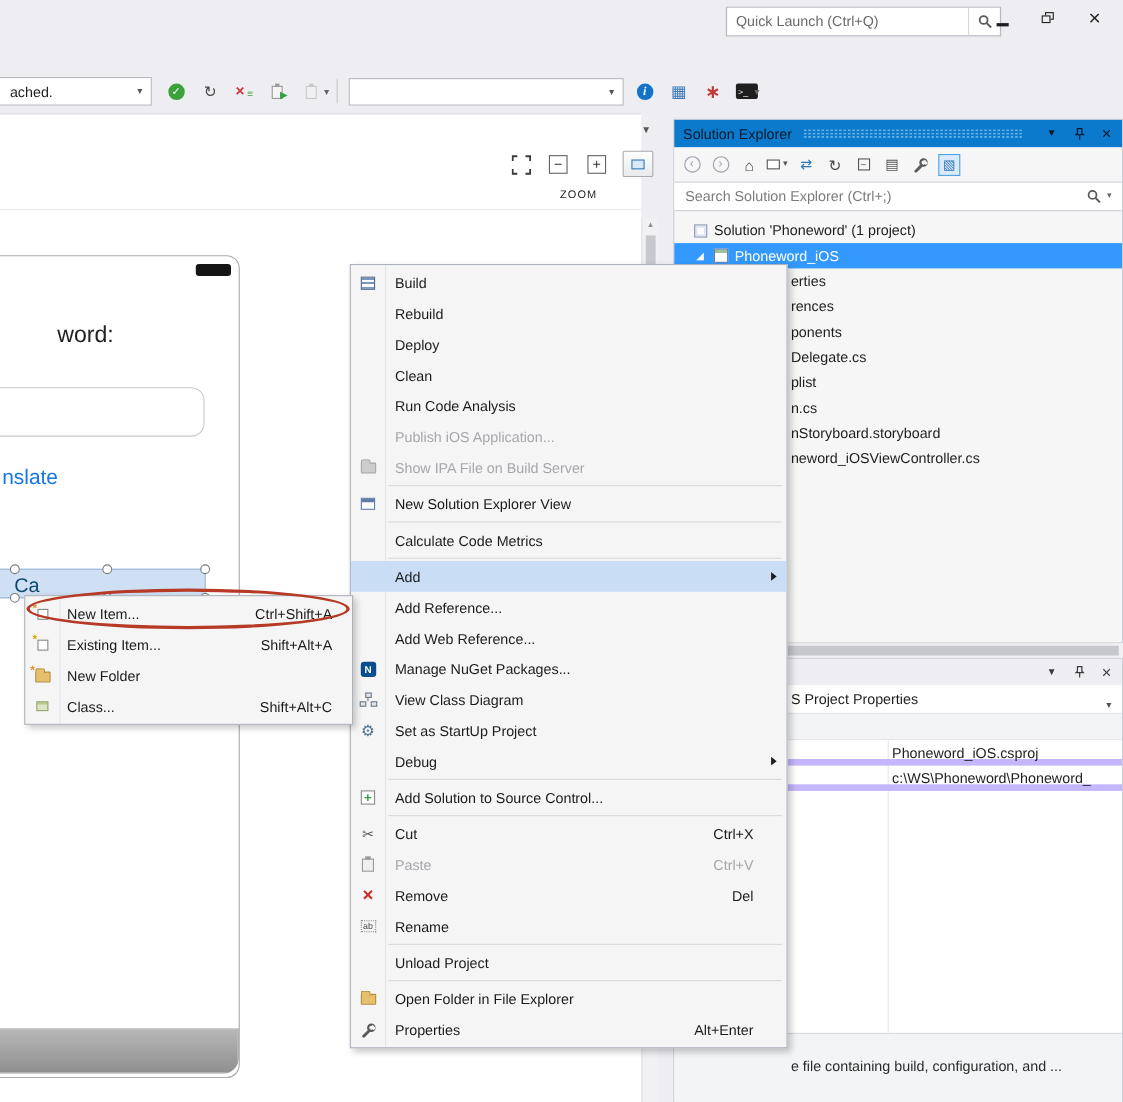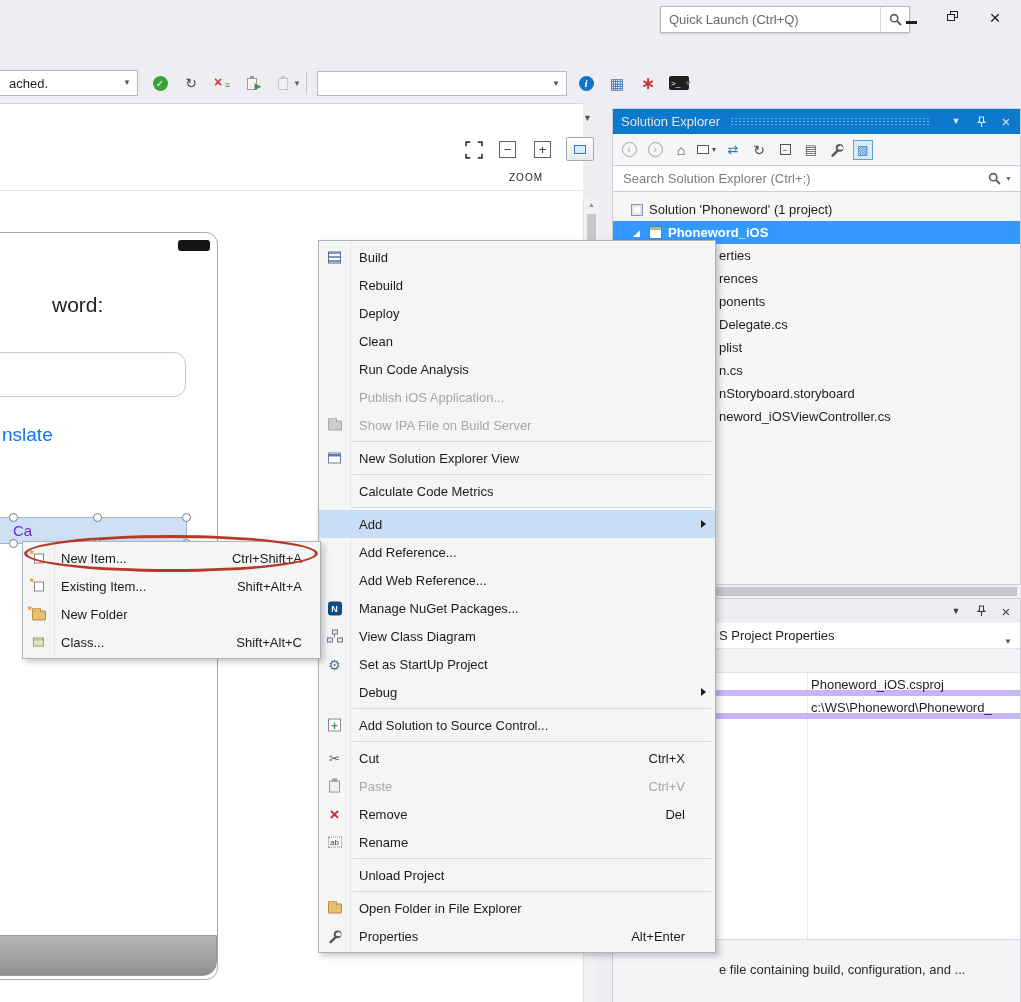--- a/index.html
+++ b/index.html
@@ -29,31 +29,31 @@
   .zoom-label{font-size:10px;letter-spacing:1px;color:#1e1e1e}
   .zbox{width:17px;height:17px;border:1px solid #5f6368;display:flex;align-items:center;justify-content:center;font-size:13px;color:#333;background:#fff}
   .fitbtn{width:28px;height:24px;border:1px solid #a8aaad;border-radius:2px;background:linear-gradient(#fefefe,#e9eaec);display:flex;align-items:center;justify-content:center}
   .phone{position:absolute;background:#fff;border:1px solid #a9a9a9;border-radius:0 12px 12px 0}
   .handle{position:absolute;width:9px;height:9px;border-radius:50%;background:#fff;border:1px solid #7b7b7b;z-index:6}
   .vscroll{position:absolute;background:#f1f1f3;border-left:1px solid #dfe1e5}
   .vthumb{position:absolute;background:#c7c8ce}
 
   
   .panel{background:#f6f6f7;border:1px solid #ccced6}
-  .se-title{height:25px;background:#0b79cc;color:#e5e5e5;display:flex;align-items:center;padding:0 6px 0 8px}
+  .se-title{height:25px;background:#0b79cc;color:#0f172a;display:flex;align-items:center;padding:0 6px 0 8px}
   .se-dots{flex:1;height:9px;margin:0 10px;background-image:radial-gradient(#66b0e3 1px,transparent 1.2px);background-size:4px 3px}
   .tbtn{min-width:16px;display:flex;align-items:center;justify-content:center;margin-left:9px;color:inherit}
   .xw{font-size:15px}
   .se-toolbar{height:31px;display:flex;align-items:center;padding-left:4px;gap:2px;background:#f6f6f7}
   .se-search{height:27px;background:#fff;border-top:1px solid #ccced6;border-bottom:1px solid #ccced6;display:flex;align-items:center;padding:0 8px}
   .se-search .ph{flex:1;color:#7c7c7c;padding-left:2px}
   #se-tree{padding-top:6px}
   .trow{height:23px;display:flex;align-items:center;position:relative}
   .trow.sel{background:#3399ff;color:#fff}
-  .trow.sel .tlab{font-weight:bold}
+  .trow.sel .tlab{font-weight:normal}
   .texp{width:12px;font-size:9px;margin-left:20px;color:#fff}
   .tico{margin:0 6px 0 4px;display:inline-flex}
   .tfrag{position:absolute;left:106px}
   .r1pad{margin-left:18px;display:inline-flex}
   .hscroll{position:absolute;background:#f1f1f3}
   .hthumb{position:absolute;background:#c7c8ce}
 
   .pp-title{height:24px;background:#eeeef2;display:flex;align-items:center;justify-content:flex-end;padding-right:6px;color:#3b3b3b}
   .pp-combo{position:relative;height:26px;background:#fff;border-bottom:1px solid #e2e4e8}
   .pp-combo .txt{position:absolute;left:106px;top:5px}
@@ -202,21 +202,21 @@
   <span class="abs zoom-label" style="left:509px;top:172px">ZOOM</span>
   <span class="abs" style="left:0;top:190px;width:583px;height:1px;background:#e4e6ea"></span>
 
   <div class="phone" style="left:-30px;top:232px;width:248px;height:748px"></div>
   <span class="abs" style="left:178px;top:240px;width:32px;height:11px;background:#151515;border-radius:3px"></span>
   <span class="abs" style="left:52px;top:293px;font-size:21px;color:#222">word:</span>
   <span class="abs" style="left:-20px;top:352px;width:206px;height:45px;border:1px solid #c9c9c9;border-radius:12px;background:#fff"></span>
   <span class="abs" style="left:2px;top:424px;font-size:19px;color:#1577e6">nslate</span>
 
   <span class="abs" style="left:-10px;top:517px;width:197px;height:27px;background:#cfe0f5;border:1px solid #98b6d8;z-index:5"></span>
-  <span class="abs" style="left:13px;top:522px;font-size:15px;color:#6d28d9;z-index:6">Ca</span>
+  <span class="abs" style="left:13px;top:522px;font-size:18px;color:#0c4a6e;z-index:6">Ca</span>
   <span class="handle" style="left:9px;top:513px"></span>
   <span class="handle" style="left:93px;top:513px"></span>
   <span class="handle" style="left:182px;top:513px"></span>
   <span class="handle" style="left:9px;top:539px"></span>
   <span class="handle" style="left:93px;top:539px"></span>
   <span class="handle" style="left:182px;top:539px"></span>
 
   <span class="abs" style="left:-30px;top:935px;width:247px;height:41px;background:linear-gradient(#b7b7b7,#8f8f8f);border:1px solid #9a9a9a;border-radius:0 0 14px 0"></span>
 
   <div class="vscroll" style="left:583px;top:198px;width:15px;height:804px">

